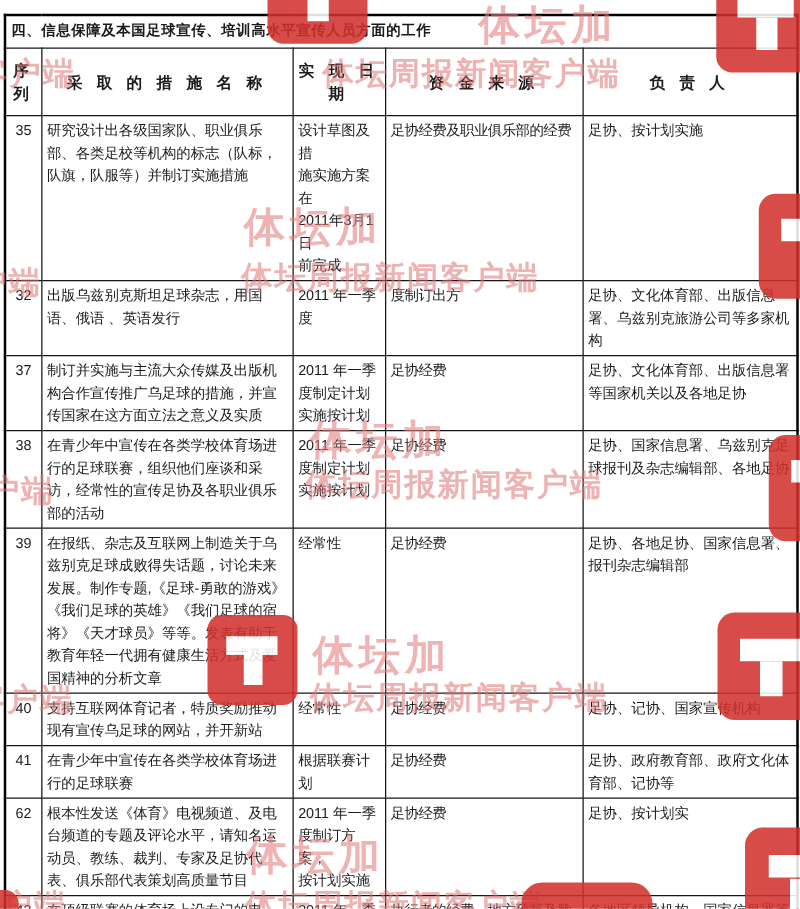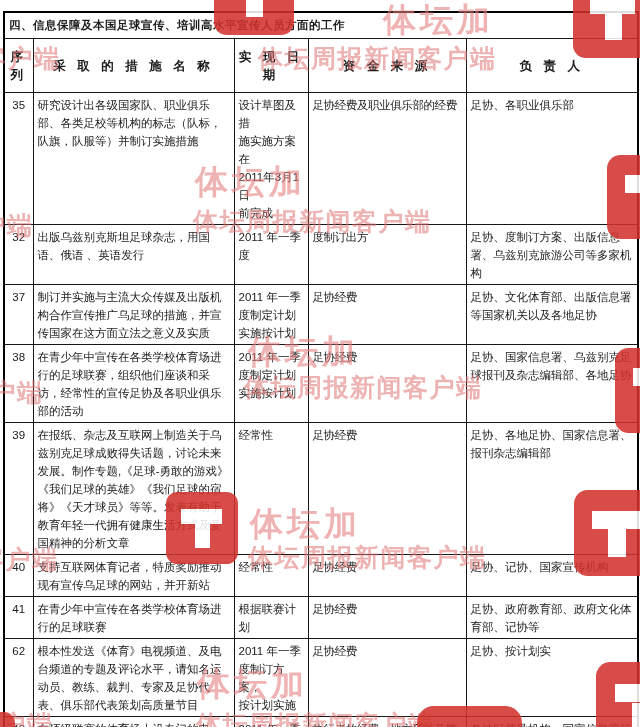--- a/index.html
+++ b/index.html
@@ -86,29 +86,29 @@
     </tr>
 
     <tr>
       <td class="c-seq">35</td>
       <td>研究设计出各级国家队、职业俱乐部、各类足校等机构的标志（队标，队旗，队服等）并制订实施措施</td>
       <td class="c-date">设计草图及措
 施实施方案在
 2011年3月1日
 前完成</td>
       <td class="c-fund">足协经费及职业俱乐部的经费</td>
-      <td>足协、各职业俱乐部</td>
+      <td>足协、按计划实施</td>
     </tr>
     <tr>
       <td class="c-seq">32</td>
       <td>出版乌兹别克斯坦足球杂志，用国语、俄语 、英语发行</td>
       <td class="c-date">2011 年一季
 度</td>
       <td class="c-fund">度制订出方</td>
-      <td>足协、度制订方案、出版信息署、乌兹别克旅游公司等多家机构</td>
+      <td>足协、文化体育部、出版信息署、乌兹别克旅游公司等多家机构</td>
     </tr>
     <tr>
       <td class="c-seq">37</td>
       <td>制订并实施与主流大众传媒及出版机构合作宣传推广乌足球的措施，并宣传国家在这方面立法之意义及实质</td>
       <td class="c-date">2011 年一季
 度制定计划
 实施按计划</td>
       <td class="c-fund">足协经费</td>
       <td>足协、文化体育部、出版信息署等国家机关以及各地足协</td>
     </tr>

